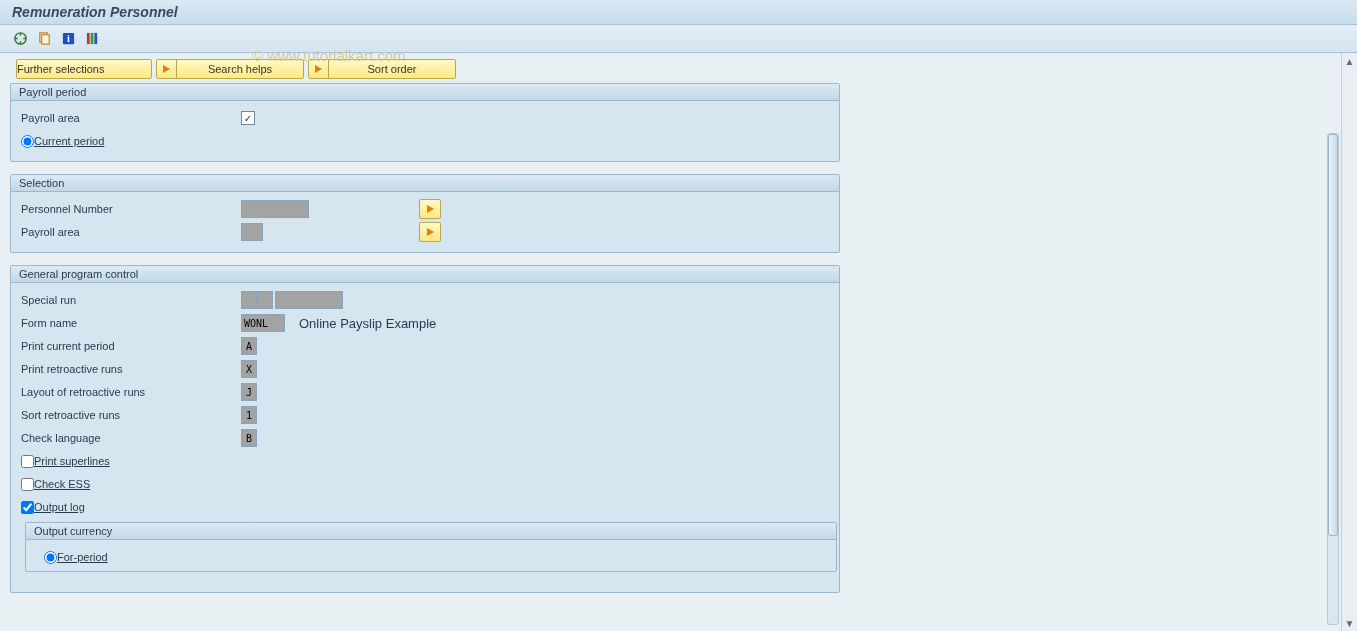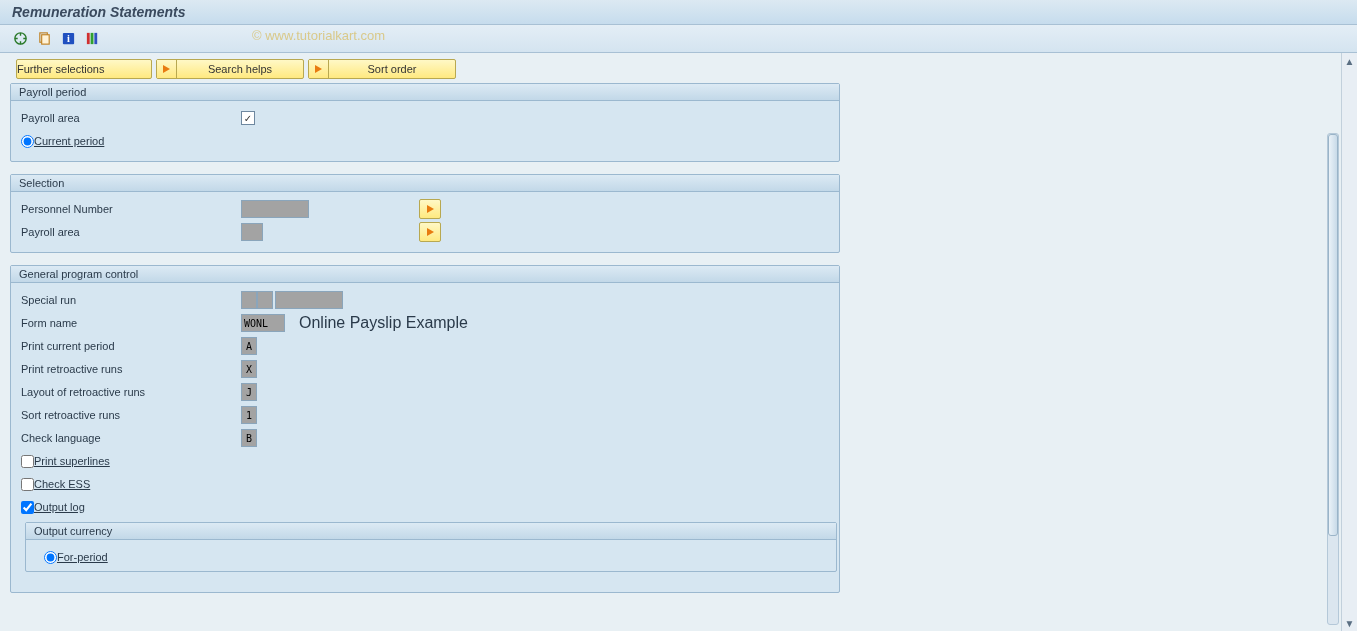--- a/index.html
+++ b/index.html
@@ -31,23 +31,23 @@
     gap: 8px;
     height: 28px;
   }
   .tb-icon {
     width: 16px; height: 16px;
     display: inline-flex; align-items: center; justify-content: center;
     cursor: pointer;
   }
   .watermark {
     position: absolute;
-    left: 252px; top: 28px;
+    left: 252px; top: 47px;
     color: #d9c98a;
-    font-size: 13px;
+    font-size: 15px;
     font-family: Arial, sans-serif;
     pointer-events: none;
     z-index: 100;
   }
   .content-area {
     position: relative;
     padding: 6px 10px;
     height: calc(100% - 53px);
     overflow: hidden;
   }
@@ -143,21 +143,21 @@
   }
   .more-btn {
     width: 22px; height: 20px;
     background: linear-gradient(to bottom, #fff8c6, #ffe980);
     border: 1px solid #b8a850;
     border-radius: 2px;
     display:inline-flex;align-items:center;justify-content:center;
     cursor:pointer;
     margin-left: 110px;
   }
-  .desc-text { margin-left: 14px; font-size: 16px; color:#2a3a4a; }
+  .desc-text { margin-left: 14px; font-size: 13px; color:#2a3a4a; }
   .vscroll {
     position: absolute;
     right: 0; top: 53px; bottom: 0;
     width: 16px;
     background: #e8eef4;
     border-left: 1px solid #c2d0dc;
     display:flex; flex-direction:column; align-items:center;
   }
   .vscroll .arrow {
     width: 16px; height: 16px;
@@ -178,21 +178,21 @@
   .inner-vscroll .thumb {
     background: linear-gradient(to right, #eaf2f8, #c8dae8);
     border:1px solid #9ab4c8;
     border-radius:3px;
     width:100%;
   }
 </style>
 </head>
 <body>
 
-<div class="title-bar">Remuneration Statements</div>
+<div class="title-bar">Remuneration Personnel</div>
 
 <div class="toolbar">
   <span class="tb-icon">
     <svg width="15" height="15" viewBox="0 0 16 16">
         <circle cx="8" cy="8" r="6" fill="none" stroke="#2a7a2a" stroke-width="1.5"></circle>
         <path d="M8 2 L8 5 M8 11 L8 14 M2 8 L5 8 M11 8 L14 8" stroke="#2a7a2a" stroke-width="1.5"></path>
       </svg>
   </span>
   <span class="tb-icon">
     <svg width="15" height="15" viewBox="0 0 16 16">

